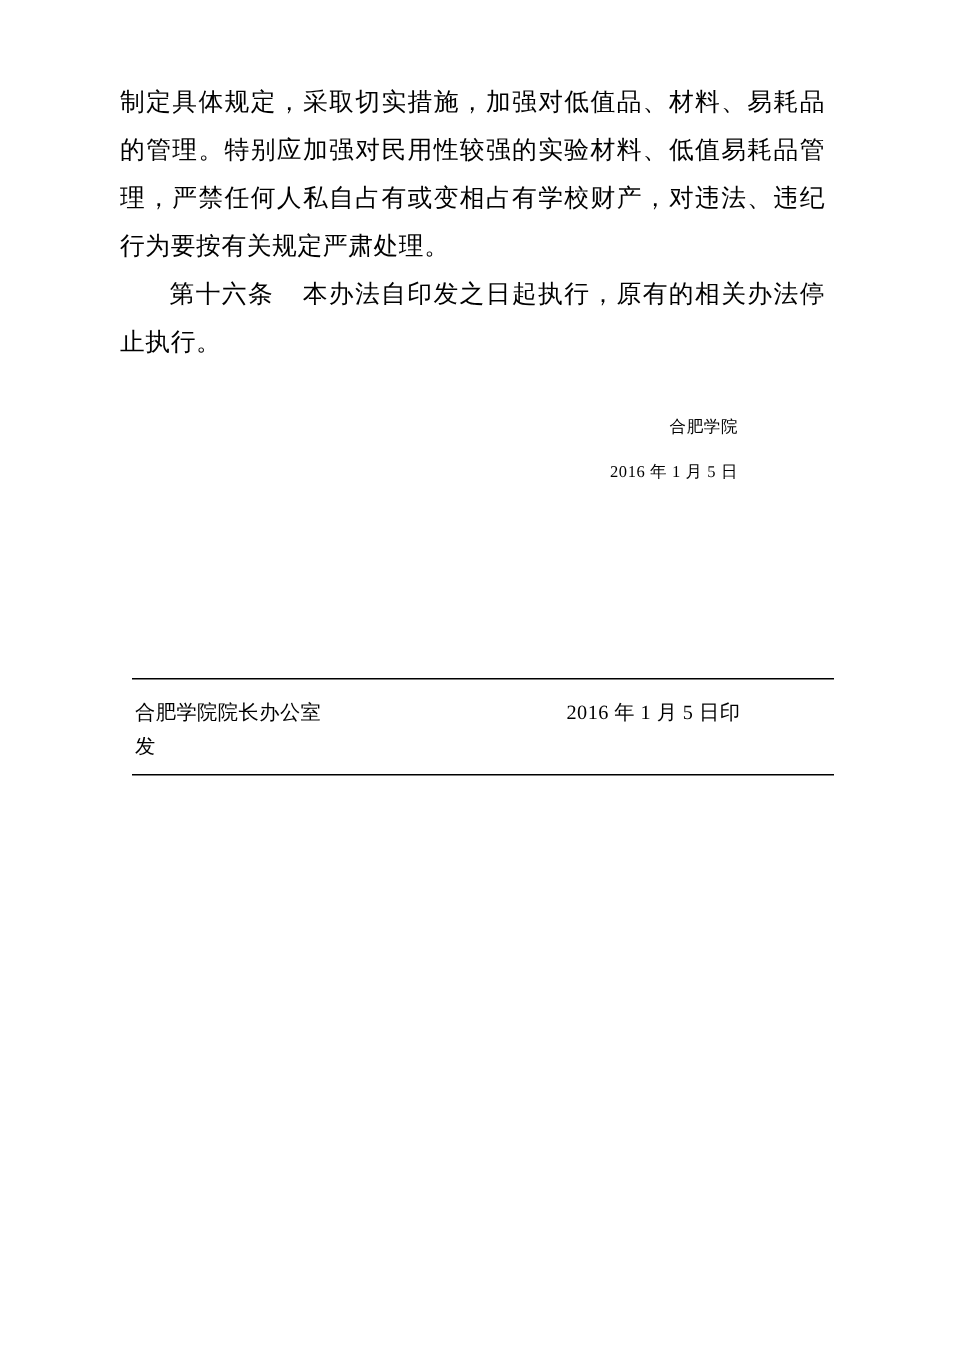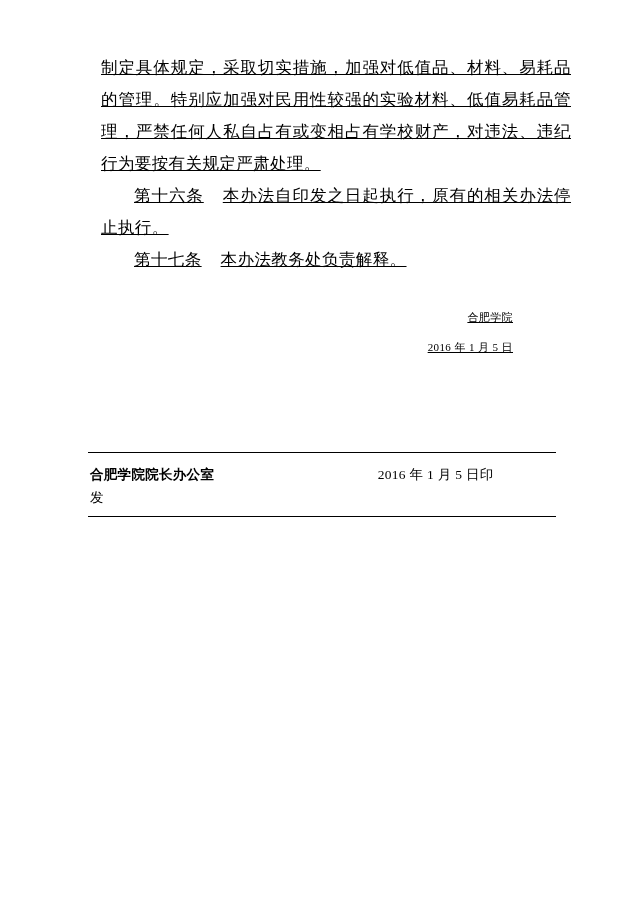--- a/index.html
+++ b/index.html
@@ -18,24 +18,23 @@
   .page {
     position: absolute;
     left: 0;
     top: 0;
     width: 639px;
     height: 905px;
     background: #fff;
   }
   .content {
     position: absolute;
-    left: 101px;
+    left: 80px;
     top: 52px;
     width: 470px;
-    text-decoration: underline;
   }
   .para {
     font-size: 16.5px;
     line-height: 32px;
     text-align: justify;
     text-justify: inter-ideograph;
     margin: 0;
     letter-spacing: 0.4px;
   }
   .chapter-heading {
@@ -92,21 +91,20 @@
     display: flex;
     justify-content: space-between;
     align-items: flex-start;
     font-size: 13.5px;
     line-height: 25px;
     padding: 9px 2px 0 2px;
     letter-spacing: 0.3px;
   }
   .footer-left {
     width: 60%;
-    font-weight: bold;
   }
   .footer-right {
     text-align: left;
     width: 38%;
   }
   .footer-cont {
     font-size: 13.5px;
     line-height: 22px;
     padding: 0 2px 7px 2px;
     letter-spacing: 0.3px;
@@ -119,23 +117,20 @@
 
   <div class="content">
 
     <p class="para">制定具体规定，采取切实措施，加强对低值品、材料、易耗品的管理。特别应加强对民用性较强的实验材料、低值易耗品管理，严禁任何人私自占有或变相占有学校财产，对违法、违纪行为要按有关规定严肃处理。</p>
 
 
     <p class="article">
       <span class="art-label">第十六条</span><span>本办法自印发之日起执行，原有的相关办法停止执行。</span>
     </p>
 
-    <p class="article">
-      <span class="art-label">第十七条</span><span>本办法教务处负责解释。</span>
-    </p>
 
     <div class="signature-block">
       <div class="sig-line">合肥学院</div>
       <div class="sig-line">2016 年 1 月 5 日</div>
     </div>
 
   </div>
 
   <div class="footer-zone">
     <div class="rule"></div>

